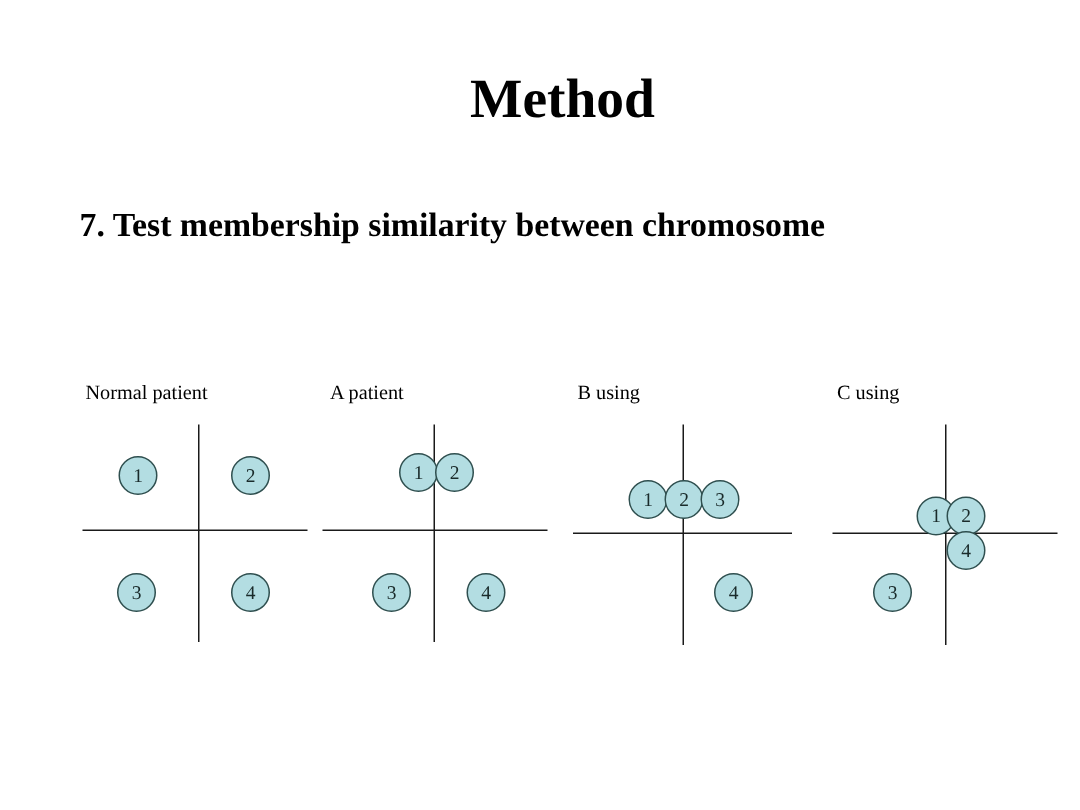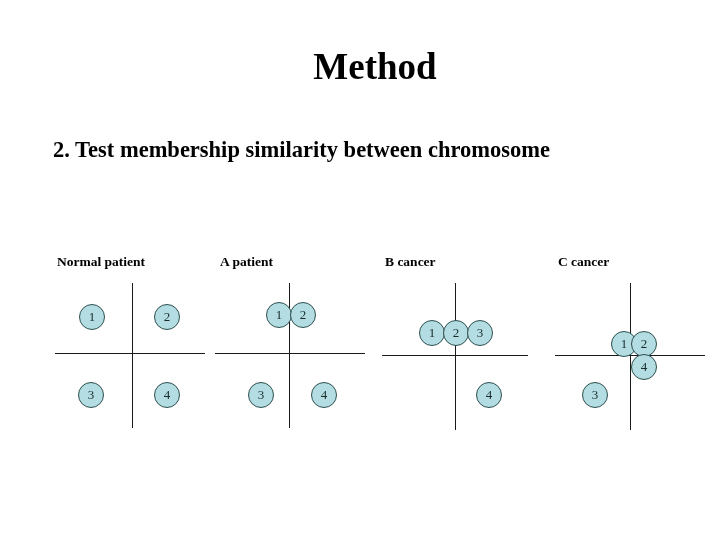--- a/index.html
+++ b/index.html
@@ -53,21 +53,21 @@
   .diagram-layer {
     position: absolute;
     left: 0;
     top: 0;
     width: 720px;
     height: 540px;
   }
   .panel-label {
     position: absolute;
     font-size: 13.5px;
-    font-weight: bold;
+    font-weight: normal;
     color: #000000;
     white-space: nowrap;
     font-family: "Liberation Serif", "DejaVu Serif", serif;
   }
   .axis-h, .axis-v {
     position: absolute;
     background: #1a1a1a;
   }
   .axis-h { height: 1px; }
   .axis-v { width: 1px; }
@@ -88,46 +88,46 @@
   }
 </style>
 </head>
 <body>
 
 <div class="slide">
 
   <div class="slide-title">Method</div>
 
   <div class="body-block">
-    <span class="body-line">2. Test membership similarity between chromosome</span>
+    <span class="body-line">7. Test membership similarity between chromosome</span>
   </div>
 
   <div class="diagram-layer" id="diagram-layer">
       <div class="panel-label" style="left: 42px; top: 254px;">Normal patient</div>
       <div class="axis-h" style="left: 40px; top: 353px; width: 150px; background: rgb(26, 26, 26);"></div>
       <div class="axis-v" style="left: 117px; top: 283px; height: 145px; background: rgb(26, 26, 26);"></div>
       <div class="node" style="left: 64px; top: 304px; background: rgb(179, 221, 226); border-color: rgb(47, 79, 79);">1</div>
       <div class="node" style="left: 139px; top: 304px; background: rgb(179, 221, 226); border-color: rgb(47, 79, 79);">2</div>
       <div class="node" style="left: 63px; top: 382px; background: rgb(179, 221, 226); border-color: rgb(47, 79, 79);">3</div>
       <div class="node" style="left: 139px; top: 382px; background: rgb(179, 221, 226); border-color: rgb(47, 79, 79);">4</div>
       <div class="panel-label" style="left: 205px; top: 254px;">A patient</div>
       <div class="axis-h" style="left: 200px; top: 353px; width: 150px; background: rgb(26, 26, 26);"></div>
       <div class="axis-v" style="left: 274px; top: 283px; height: 145px; background: rgb(26, 26, 26);"></div>
       <div class="node" style="left: 251px; top: 302px; background: rgb(179, 221, 226); border-color: rgb(47, 79, 79);">1</div>
       <div class="node" style="left: 275px; top: 302px; background: rgb(179, 221, 226); border-color: rgb(47, 79, 79);">2</div>
       <div class="node" style="left: 233px; top: 382px; background: rgb(179, 221, 226); border-color: rgb(47, 79, 79);">3</div>
       <div class="node" style="left: 296px; top: 382px; background: rgb(179, 221, 226); border-color: rgb(47, 79, 79);">4</div>
-      <div class="panel-label" style="left: 370px; top: 254px;">B cancer</div>
+      <div class="panel-label" style="left: 370px; top: 254px;">B using</div>
       <div class="axis-h" style="left: 367px; top: 355px; width: 146px; background: rgb(26, 26, 26);"></div>
       <div class="axis-v" style="left: 440px; top: 283px; height: 147px; background: rgb(26, 26, 26);"></div>
       <div class="node" style="left: 404px; top: 320px; background: rgb(179, 221, 226); border-color: rgb(47, 79, 79);">1</div>
       <div class="node" style="left: 428px; top: 320px; background: rgb(179, 221, 226); border-color: rgb(47, 79, 79);">2</div>
       <div class="node" style="left: 452px; top: 320px; background: rgb(179, 221, 226); border-color: rgb(47, 79, 79);">3</div>
       <div class="node" style="left: 461px; top: 382px; background: rgb(179, 221, 226); border-color: rgb(47, 79, 79);">4</div>
-      <div class="panel-label" style="left: 543px; top: 254px;">C cancer</div>
+      <div class="panel-label" style="left: 543px; top: 254px;">C using</div>
       <div class="axis-h" style="left: 540px; top: 355px; width: 150px; background: rgb(26, 26, 26);"></div>
       <div class="axis-v" style="left: 615px; top: 283px; height: 147px; background: rgb(26, 26, 26);"></div>
       <div class="node" style="left: 596px; top: 331px; background: rgb(179, 221, 226); border-color: rgb(47, 79, 79);">1</div>
       <div class="node" style="left: 616px; top: 331px; background: rgb(179, 221, 226); border-color: rgb(47, 79, 79);">2</div>
       <div class="node" style="left: 616px; top: 354px; background: rgb(179, 221, 226); border-color: rgb(47, 79, 79);">4</div>
       <div class="node" style="left: 567px; top: 382px; background: rgb(179, 221, 226); border-color: rgb(47, 79, 79);">3</div>
     </div>
 
 </div>
 

